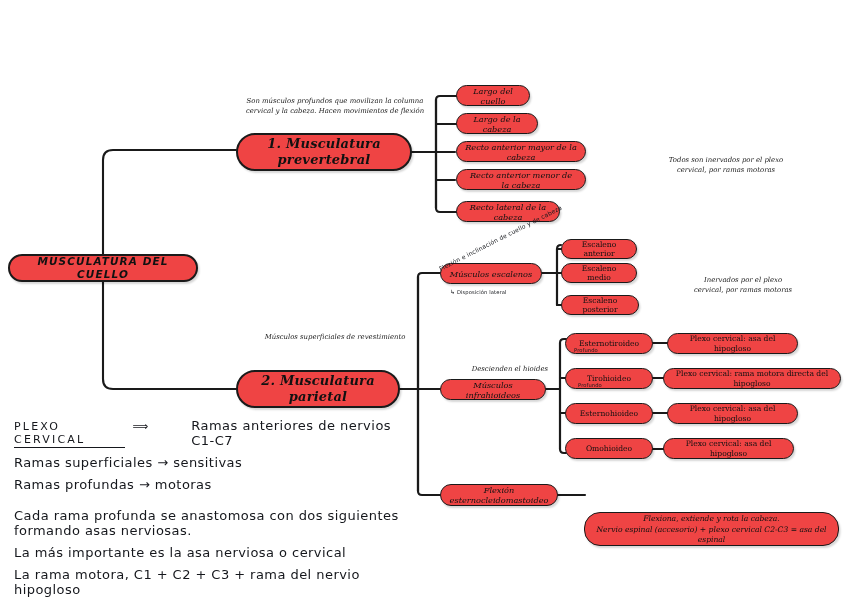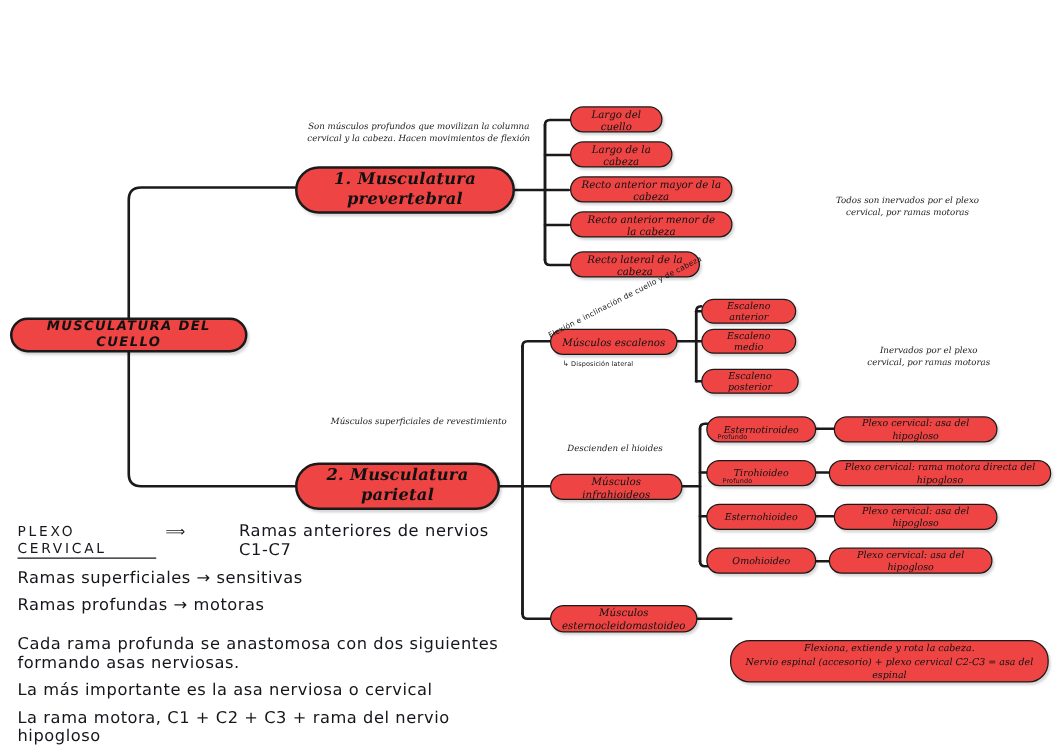--- a/index.html
+++ b/index.html
@@ -12,21 +12,21 @@
         border-radius:999px;display:flex;align-items:center;justify-content:center;
         text-align:center;line-height:1.22;padding:3px 8px;
         box-shadow:1.5px 2px 2px rgba(0,0,0,.16);z-index:3;}
   .node span{display:block;}
 
   .root{font-family:"DejaVu Sans",sans-serif;font-weight:700;font-style:italic;
         font-size:10.5px;letter-spacing:1.1px;border-width:2px;border-radius:22px;}
   .main{font-family:"DejaVu Serif",serif;font-weight:700;font-style:italic;font-size:13px;
         letter-spacing:.2px;border-width:2px;border-radius:26px;}
   .lvl2{font-family:"DejaVu Serif",serif;font-style:italic;font-size:8.2px;border-radius:999px;}
-  .lvl3{font-family:"DejaVu Serif",serif;font-style:italic;font-size:7.6px;border-radius:999px;}
+  .lvl3{font-family:"DejaVu Serif",serif;font-size:7.6px;border-radius:999px;}
   .note-node{font-family:"DejaVu Serif",serif;font-style:italic;font-size:7.6px;
              border-radius:16px;padding:4px 10px;flex-direction:column;margin-top:34px;}
   .note-node span+span{margin-top:2px;}
 
   .float{position:absolute;font-family:"DejaVu Serif",serif;font-style:italic;font-size:6.9px;
          color:#1a1a1a;text-align:center;line-height:1.45;z-index:2;}
   .float span{display:block;}
 
   .hand{position:absolute;font-family:"DejaVu Sans",sans-serif;font-size:7px;color:#15171c;
         letter-spacing:.4px;z-index:4;white-space:nowrap;}
@@ -152,21 +152,21 @@
   </div>
   <div class="node lvl3" style="left:561px;top:295px;width:78px;height:20px;">
     <span>Escaleno posterior</span>
   </div>
 
   <div class="float" style="left:668px;top:275px;width:150px;">
     <span>Inervados por el plexo</span>
     <span>cervical, por ramas motoras</span>
   </div>
 
-  <div class="float" style="left:436px;top:354px;width:112px;">
+  <div class="float" style="left:436px;top:364px;width:112px;text-align:right;">
     <span>Descienden el hioides</span>
   </div>
 
   <div class="node lvl2" style="left:440px;top:379px;width:106px;height:21px;">
     <span>Músculos infrahioideos</span>
   </div>
 
   <div class="node lvl3" style="left:565px;top:333px;width:88px;height:21px;">
     <span>Esternotiroideo</span>
   </div>
@@ -191,21 +191,21 @@
     <span>Plexo cervical: rama motora directa del hipogloso</span>
   </div>
   <div class="node lvl3" style="left:667px;top:403px;width:131px;height:21px;">
     <span>Plexo cervical: asa del hipogloso</span>
   </div>
   <div class="node lvl3" style="left:663px;top:438px;width:131px;height:21px;">
     <span>Plexo cervical: asa del hipogloso</span>
   </div>
 
   <div class="node lvl2" style="left:440px;top:484px;width:118px;height:22px;">
-    <span>Músculos esternocleidomastoideo</span>
+    <span>Flexión esternocleidomastoideo</span>
   </div>
 
   <div class="node note-node" style="left:584px;top:478px;width:255px;height:34px;">
     <span>Flexiona, extiende y rota la cabeza.</span>
     <span>Nervio espinal (accesorio) + plexo cervical C2-C3 = asa del espinal</span>
   </div>
 
   <div id="handblock">
     <div class="hb-title">
       <span class="t">PLEXO  CERVICAL</span>

